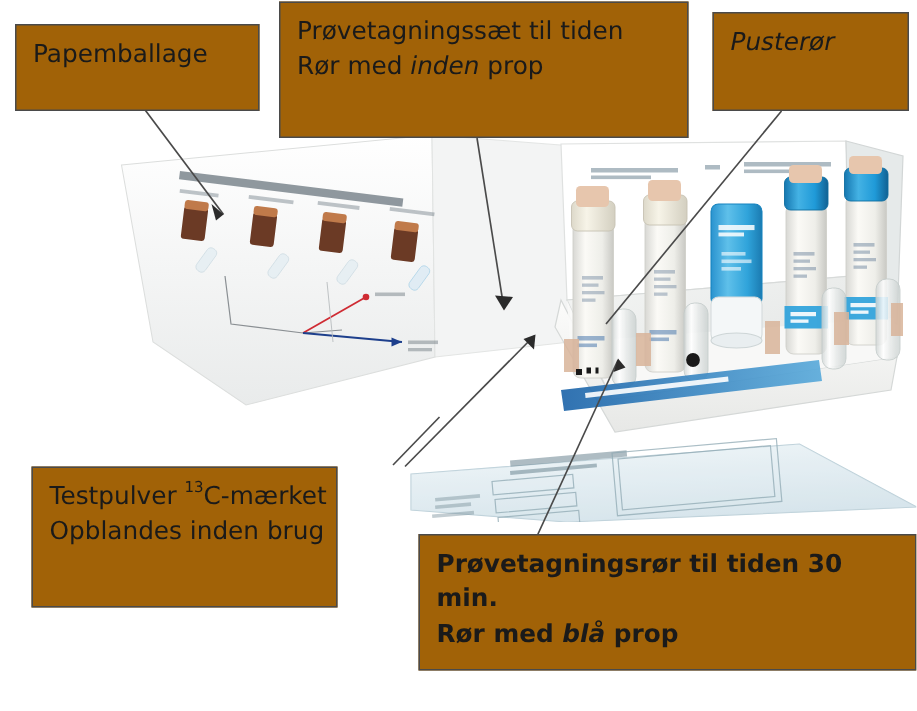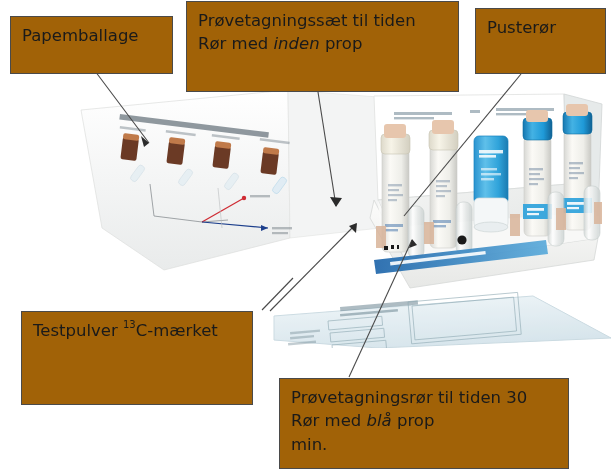--- a/index.html
+++ b/index.html
@@ -20,23 +20,23 @@
            background:#a16207;color:#1a1a1a;font-size:16.5px;line-height:1.42;
            padding:7px 11px 8px 11px;}
   .callout .ln{white-space:nowrap;}
   .callout i{font-style:italic;}
   .callout sup{font-size:10px;vertical-align:8px;line-height:0;}
 
   #box-papemballage{left:10px;  top:16px;  width:163px; height:58px;
                     display:flex;align-items:flex-start;}
   #box-tid0{        left:186px; top:1px;   width:273px; height:91px;}
   #box-pusteror{    left:475px; top:8px;   width:131px; height:66px;
-                    display:flex;align-items:flex-start;}
-  #box-testpulver{  left:21px;  top:311px; width:232px; height:94px;}
-  #box-tid30{       left:279px; top:378px; width:290px; height:91px;}
+                    display:flex;align-items:flex-start;font-style:italic;}
+  #box-testpulver{  left:21px;  top:311px; width:204px; height:94px;}
+  #box-tid30{       left:279px; top:356px; width:332px; height:91px;font-weight:bold;}
 </style>
 </head>
 <body>
 
 <div id="stage">
 
   <div class="photo">
     <svg width="533" height="260" viewBox="0 0 533 260" xmlns="http://www.w3.org/2000/svg">
       <defs>
         <linearGradient id="gCarton" x1="0" y1="0" x2="0" y2="1">
@@ -331,21 +331,22 @@
     <div class="ln">Prøvetagningssæt til tiden</div>
     <div class="ln"><span>Rør med </span><i>inden</i><span> prop</span></div>
   </div>
 
   <div class="callout" id="box-pusteror">
     <span class="ln">Pusterør</span>
   </div>
 
   <div class="callout" id="box-testpulver">
     <div class="ln"><span>Testpulver </span><sup>13</sup><span>C-mærket</span></div>
+    <div class="ln">Opblandes inden brug</div>
   </div>
 
   <div class="callout" id="box-tid30">
     <div class="ln">Prøvetagningsrør til tiden 30</div>
+    <div class="ln">min.</div>
     <div class="ln"><span>Rør med </span><i>blå</i><span> prop</span></div>
-    <div class="ln">min.</div>
   </div>
 
 </div>
 
 </body></html>

